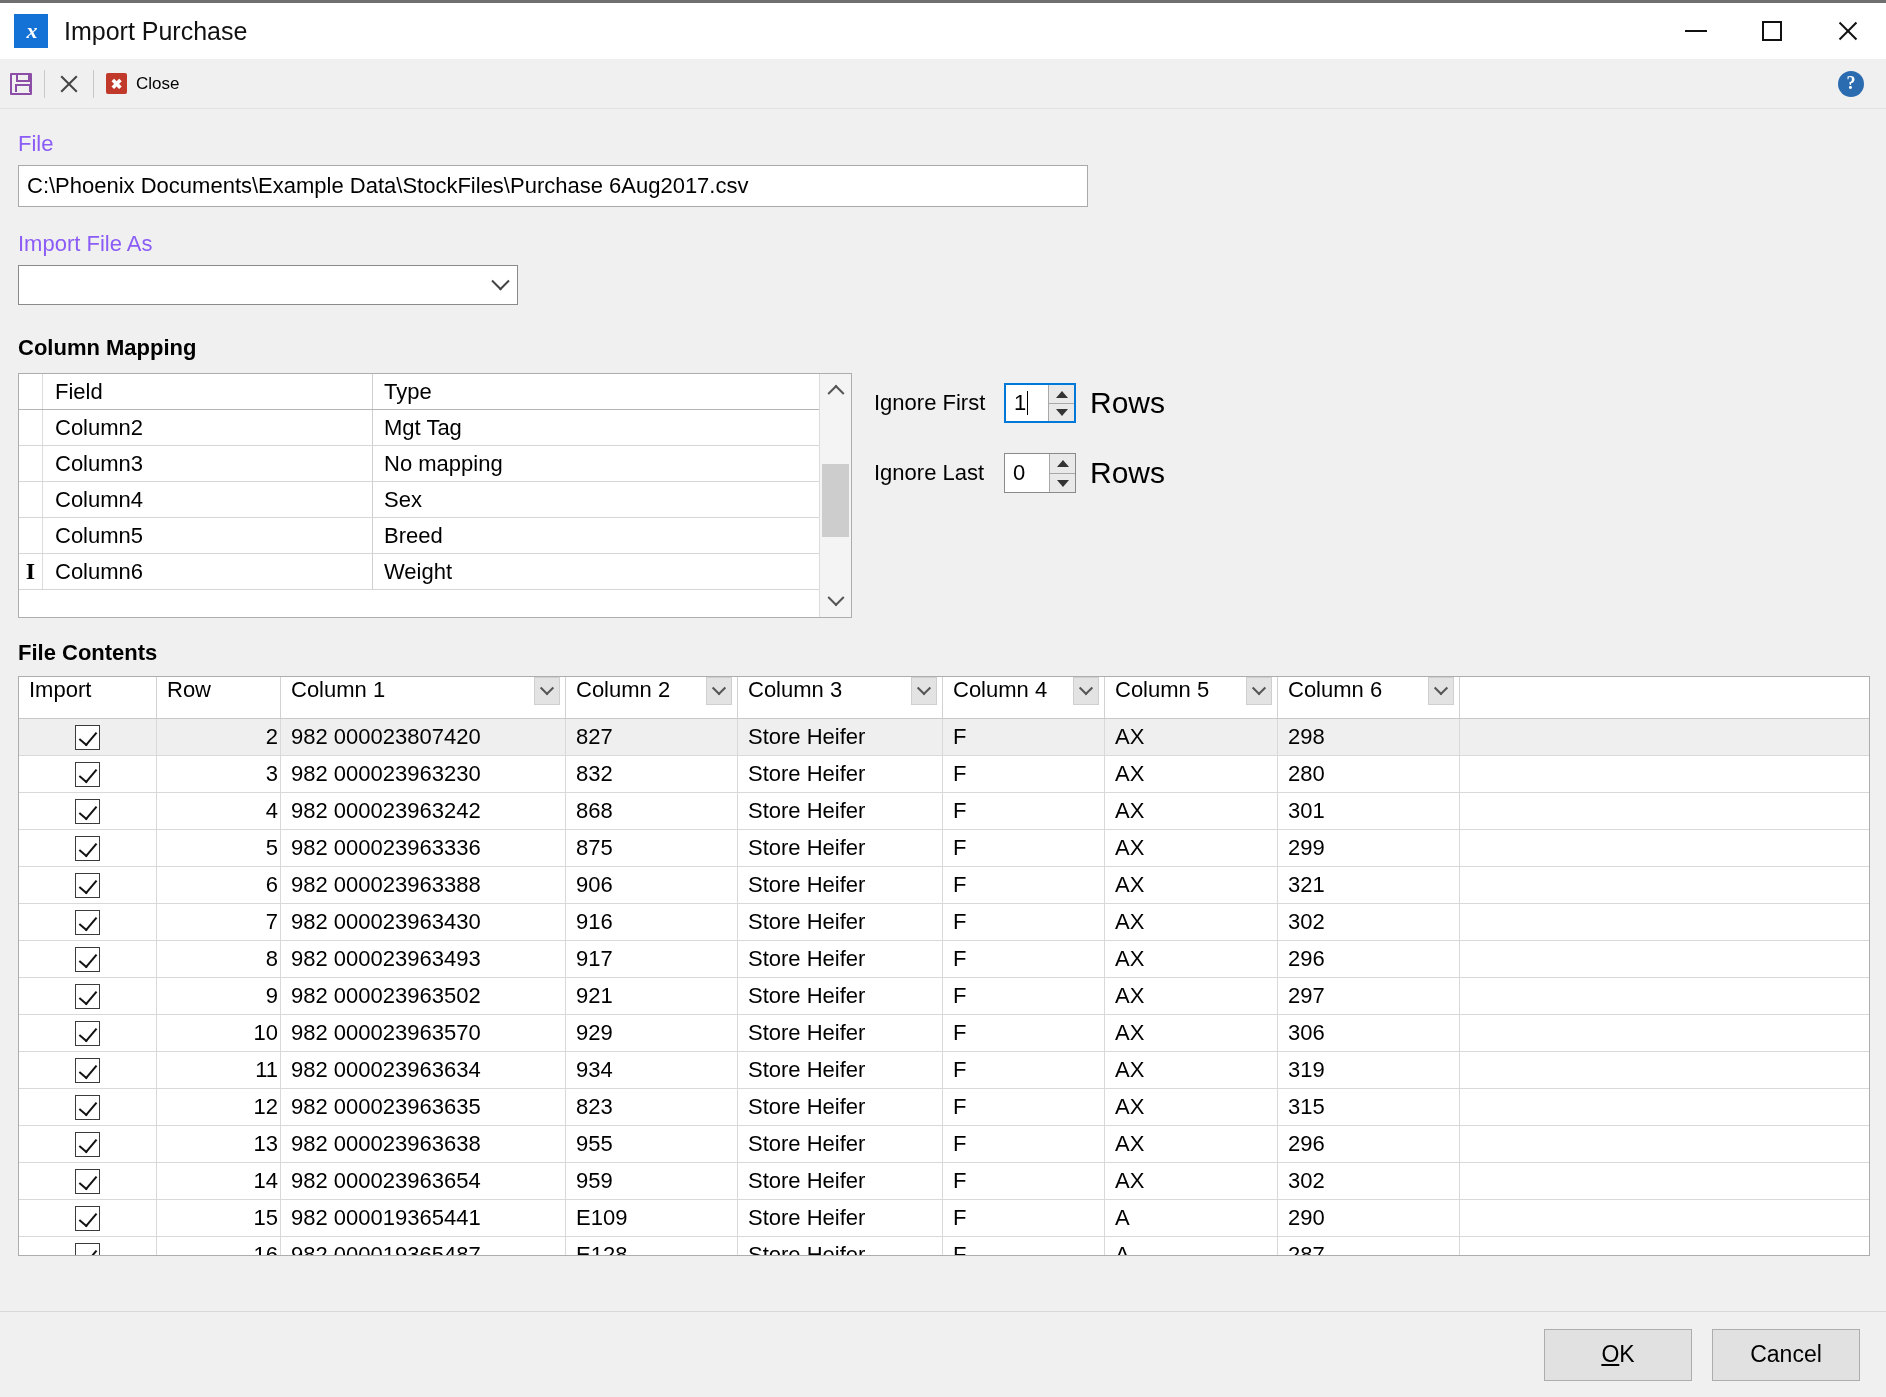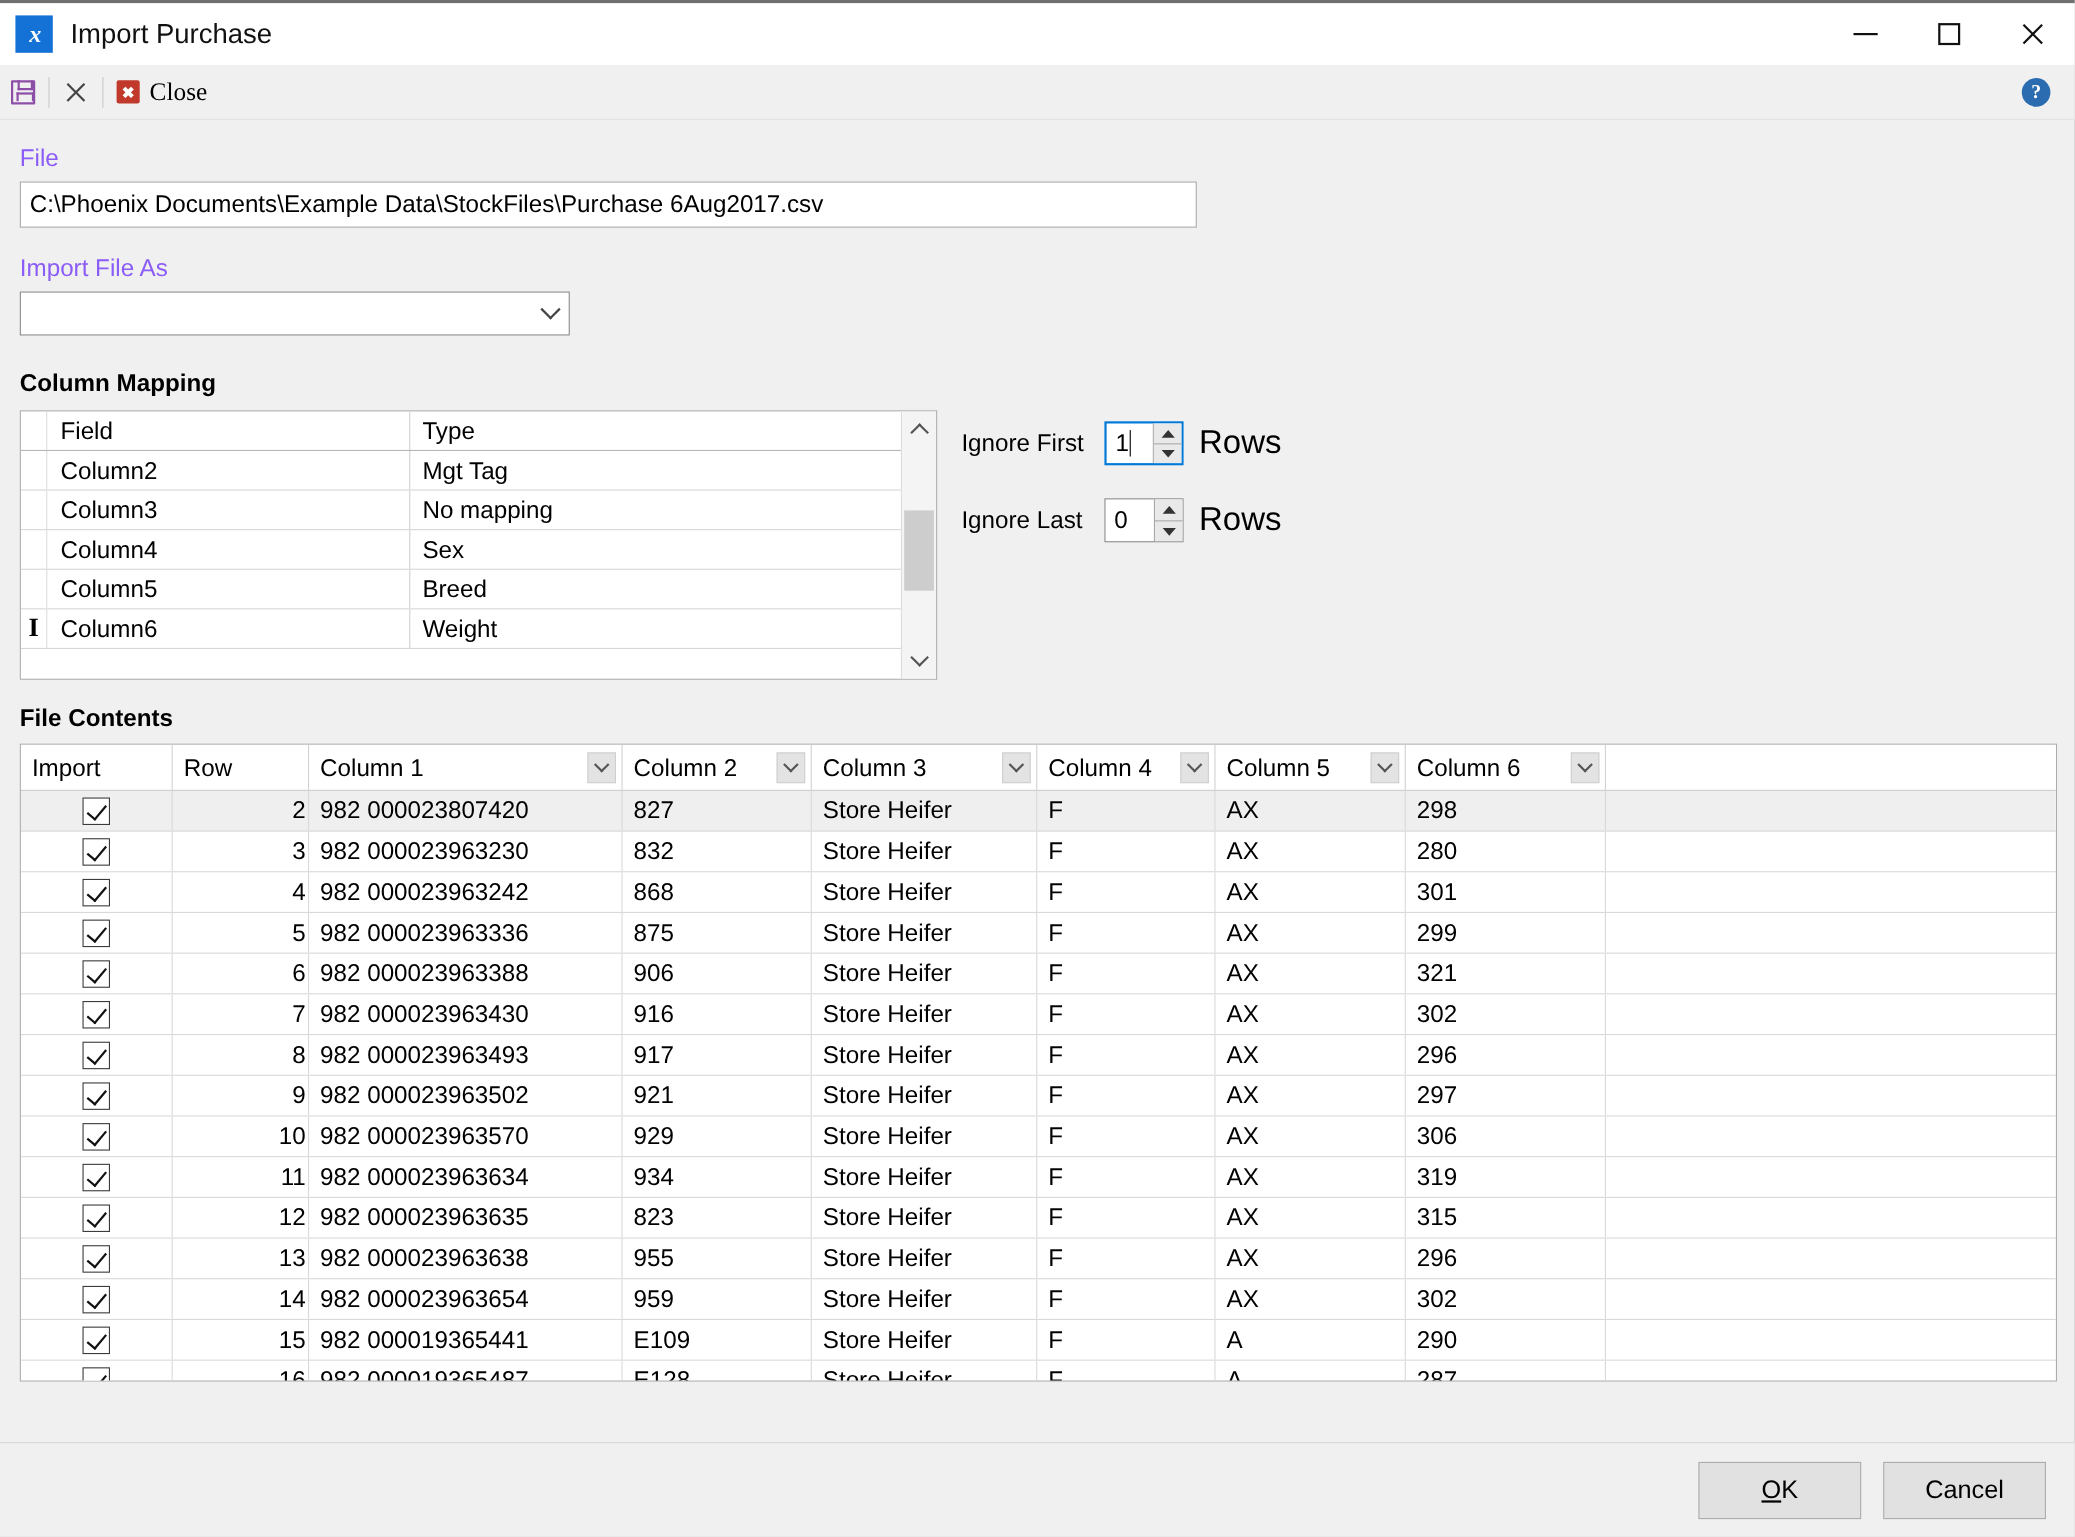--- a/index.html
+++ b/index.html
@@ -75,21 +75,21 @@
   .x-icon::before, .x-icon::after {
     content:""; position:absolute; left:1px; top:11px; width:22px; height:2px; background:#444;
   }
   .x-icon::before { transform:rotate(45deg); }
   .x-icon::after  { transform:rotate(-45deg); }
   .close-box {
     width:21px; height:21px; background:#c0392b; color:#fff;
     display:flex; align-items:center; justify-content:center;
     font-size:14px; font-weight:bold; border-radius:2px; margin-right:9px;
   }
-  .tb-label { font-size:23px;font-family:Liberation Serif, serif; }
+  .tb-label { font-size:17px; }
   .help-icon {
     position:absolute; right:22px; top:50%; transform:translateY(-50%);
     width:26px; height:26px; border-radius:50%; background:#2b6cb0; color:#fff;
     display:flex; align-items:center; justify-content:center;
     font-size:18px; font-weight:bold; font-family:"Liberation Serif", serif;
   }
 
   
   .content { flex:1 1 auto; padding:0 18px; position:relative; overflow:hidden; }
 
@@ -165,21 +165,21 @@
   .spin-rows { margin-left:14px; font-size:30px; }
 
   
   .fc-head { margin-top:22px; }
   .fcgrid {
     margin-top:10px; width:1852px; height:580px;
     background:#fff; border:1px solid #adadad; overflow:hidden; position:relative;
   }
   .fc-header-row { display:flex; height:42px; border-bottom:1px solid #c8c8c8; background:#fff; }
   .fc-h {
-    display:flex; align-items:center; font-size:22px;
+    display:flex; align-items:flex-start; font-size:22px;
     border-right:1px solid #d2d2d2; padding-left:10px; height:100%; position:relative;
   }
   .fc-filter {
     width:26px; height:28px; background:#e3e3e3; border:1px solid #cfcfcf;
     margin-left:auto; margin-right:5px; display:flex; align-items:center; justify-content:center;
   }
   .fc-filter .chev { width:10px; height:10px; border-right:2px solid #555; border-bottom:2px solid #555;
                      transform:rotate(45deg) translate(-2px,-2px); }
   .fc-row { display:flex; height:37px; border-bottom:1px solid #d9d9d9; }
   .fc-row.sel { background:#efefef; }

